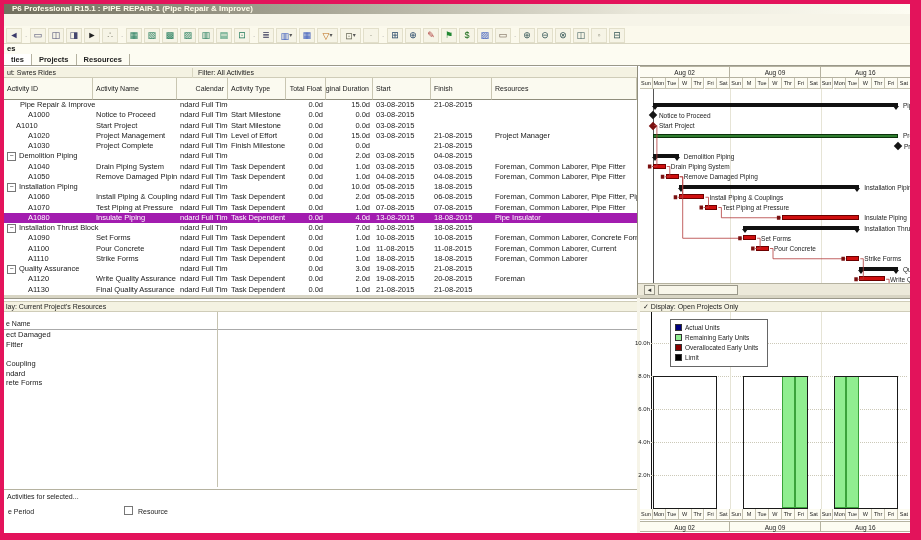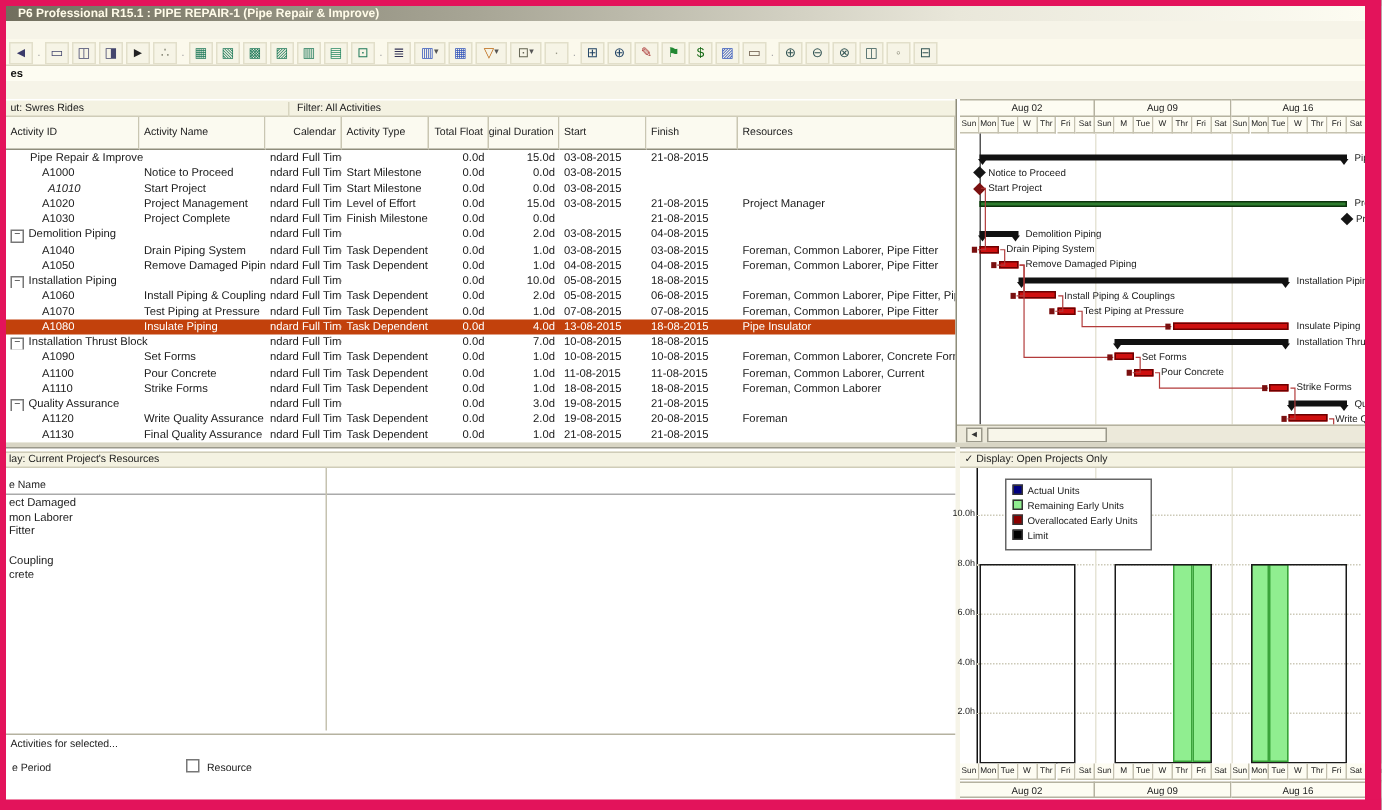--- a/index.html
+++ b/index.html
@@ -19,21 +19,21 @@
   .tab.active{background:#fff}
   #layoutbar{left:4px;top:66px;width:633px;height:12px;background:#f4f2e2;border-top:1px solid #fff;border-bottom:1px solid #cfccb8;font-size:7px;line-height:10px;color:#222;box-sizing:border-box}
   #layout-label{position:absolute;left:3px;top:1px}
   #filter-label{position:absolute;left:188px;top:1px;border-left:1px solid #d8d5c0;padding-left:5px}
   #table-pane{left:4px;top:78px;width:633px;height:217px;background:#fff;overflow:hidden}
   #thead{position:absolute;top:0;left:0;height:22px;display:flex}
   .th{border-right:1px solid #c9c6b2;border-bottom:1px solid #8f8d7c;font-size:7px;color:#222;display:flex;align-items:center;padding:0 3px;box-sizing:border-box;background:#fbfaf0;white-space:nowrap;overflow:hidden;flex:none}
   .th.r{justify-content:flex-end}
   #tbody{position:absolute;top:22px;left:0;right:0}
   .tr{display:flex;height:10.25px;font-size:7.5px;line-height:10.4px;color:#1a1a1a;white-space:nowrap}
-  .tr.sel{background:#c2410c;color:#fff}
+  .tr.sel{background:#a21caf;color:#fff}
   .td{box-sizing:border-box;padding:0 3px;overflow:hidden;flex:none}
   .td.r{text-align:right}
   .grp-icon{display:inline-block;width:7px;height:7px;border:1px solid #777;background:#fff;color:#333;font-size:7px;line-height:5px;text-align:center;margin-right:3px}
   #vsplit-top{left:637px;top:66px;width:1px;height:229px;background:#8f8d7c}
   #gantt-pane{left:638px;top:66px;width:272px;height:229px;background:#fff;overflow:hidden}
   .wk{position:absolute;top:0;height:12px;border:1px solid #b5b2a0;border-left:0;box-sizing:border-box;font-size:6.5px;text-align:center;line-height:11px;color:#222;background:#fdfcf2}
   .dy{position:absolute;height:11px;border:1px solid #c5c2b0;border-left:0;border-top:0;box-sizing:border-box;font-size:5.5px;text-align:center;line-height:10px;color:#222;background:#fdfcf2;overflow:hidden}
   .gl-week{position:absolute;width:1px;background:#e6e4d6}
   .bar{position:absolute}
   .bar.task{background:#cf0f0f;border:1px solid #6d0000;height:5px;box-sizing:border-box}
@@ -82,20 +82,21 @@
 </style>
 </head>
 <body>
 
 <div id="stage">
   <div class="abs" id="titlebar">
     <span>P6 Professional R15.1 : PIPE REPAIR-1 (Pipe Repair &amp; Improve)</span>
   </div>
   <div class="abs" id="toolbar"><span class="tb" style="color: rgb(58, 58, 106);">◄</span><span class="tb-sep">.</span><span class="tb" style="color: rgb(68, 70, 110);">▭</span><span class="tb" style="color: rgb(68, 70, 110);">◫</span><span class="tb" style="color: rgb(68, 70, 110);">◨</span><span class="tb" style="color: rgb(34, 34, 34);">►</span><span class="tb" style="color: rgb(136, 136, 119);">∴</span><span class="tb-sep">.</span><span class="tb" style="color: rgb(31, 122, 90);">▦</span><span class="tb" style="color: rgb(31, 122, 90);">▧</span><span class="tb" style="color: rgb(31, 122, 90);">▩</span><span class="tb" style="color: rgb(31, 122, 90);">▨</span><span class="tb" style="color: rgb(31, 122, 90);">▥</span><span class="tb" style="color: rgb(43, 139, 102);">▤</span><span class="tb" style="color: rgb(31, 122, 90);">⊡</span><span class="tb-sep">.</span><span class="tb" style="color: rgb(51, 51, 85);">≣</span><span class="tb w" style="color: rgb(51, 85, 187);">▥<span class="caret">▾</span></span><span class="tb" style="color: rgb(51, 85, 187);">▦</span><span class="tb w" style="color: rgb(187, 102, 17);">▽<span class="caret">▾</span></span><span class="tb w" style="color: rgb(102, 102, 85);">⊡<span class="caret">▾</span></span><span class="tb" style="color: rgb(153, 153, 136);">·</span><span class="tb-sep">.</span><span class="tb" style="color: rgb(34, 68, 102);">⊞</span><span class="tb" style="color: rgb(34, 68, 102);">⊕</span><span class="tb" style="color: rgb(170, 51, 51);">✎</span><span class="tb" style="color: rgb(34, 136, 51);">⚑</span><span class="tb" style="color: rgb(17, 102, 17);">$</span><span class="tb" style="color: rgb(51, 85, 187);">▨</span><span class="tb" style="color: rgb(102, 85, 68);">▭</span><span class="tb-sep">.</span><span class="tb" style="color: rgb(51, 85, 85);">⊕</span><span class="tb" style="color: rgb(51, 85, 85);">⊖</span><span class="tb" style="color: rgb(51, 85, 85);">⊗</span><span class="tb" style="color: rgb(51, 85, 85);">◫</span><span class="tb" style="color: rgb(136, 136, 119);">◦</span><span class="tb" style="color: rgb(51, 85, 85);">⊟</span></div>
   <div class="abs" id="caption">es</div>
+  <div class="abs" id="tabsrow"><span class="tab active">ties</span><span class="tab">Projects</span><span class="tab">Resources</span></div>
   <div class="abs" id="layoutbar">
     <span id="layout-label">ut: Swres Rides</span>
     <span id="filter-label">Filter: All Activities</span>
   </div>
   <div class="abs" id="table-pane">
     <div id="thead">
         <div class="th" style="width: 89px;">Activity ID</div>
         <div class="th" style="width: 84px;">Activity Name</div>
         <div class="th r" style="width: 51px;">Calendar</div>
         <div class="th" style="width: 58px;">Activity Type</div>
@@ -121,21 +122,21 @@
           <div class="td" style="width: 84px;">Notice to Proceed</div>
           <div class="td r" style="width: 51px;">ndard Full Time</div>
           <div class="td" style="width: 58px;">Start Milestone</div>
           <div class="td r" style="width: 40px;">0.0d</div>
           <div class="td r" style="width: 47px;">0.0d</div>
           <div class="td" style="width: 58px;">03-08-2015</div>
           <div class="td" style="width: 61px;"></div>
           <div class="td" style="width: 145px;"></div>
         </div>
         <div class="tr">
-          <div class="td" style="width: 89px; padding-left: 28px; font-style: italic;">A1010</div>
+          <div class="td" style="width: 89px; padding-left: 12px;">A1010</div>
           <div class="td" style="width: 84px;">Start Project</div>
           <div class="td r" style="width: 51px;">ndard Full Time</div>
           <div class="td" style="width: 58px;">Start Milestone</div>
           <div class="td r" style="width: 40px;">0.0d</div>
           <div class="td r" style="width: 47px;">0.0d</div>
           <div class="td" style="width: 58px;">03-08-2015</div>
           <div class="td" style="width: 61px;"></div>
           <div class="td" style="width: 145px;"></div>
         </div>
         <div class="tr">
@@ -408,25 +409,25 @@
     </div>
   <div class="abs" id="hsplit"></div>
   <div class="abs" id="res-pane">
     <div id="res-header">lay: Current Project's Resources</div>
     <div id="res-colhead">
         <span>e Name</span>
       </div>
     <div id="res-vline"></div>
     <div id="res-list">
         <div class="res-row">ect Damaged</div>
-        <div class="res-row">mon Laborer</div>
         <div class="res-row">Fitter</div>
         <div class="res-row"></div>
         <div class="res-row">Coupling</div>
-        <div class="res-row">crete</div>
+        <div class="res-row">ndard</div>
+        <div class="res-row">rete Forms</div>
       </div>
     <div id="res-footline"></div>
     <div id="res-footer">Activities for selected...</div>
     <div id="res-checks">
       <span>e Period</span>
       <span class="chk" id="chk2"></span>
       <span>Resource</span>
     </div>
   </div>
   <div class="abs" id="profile-pane">

